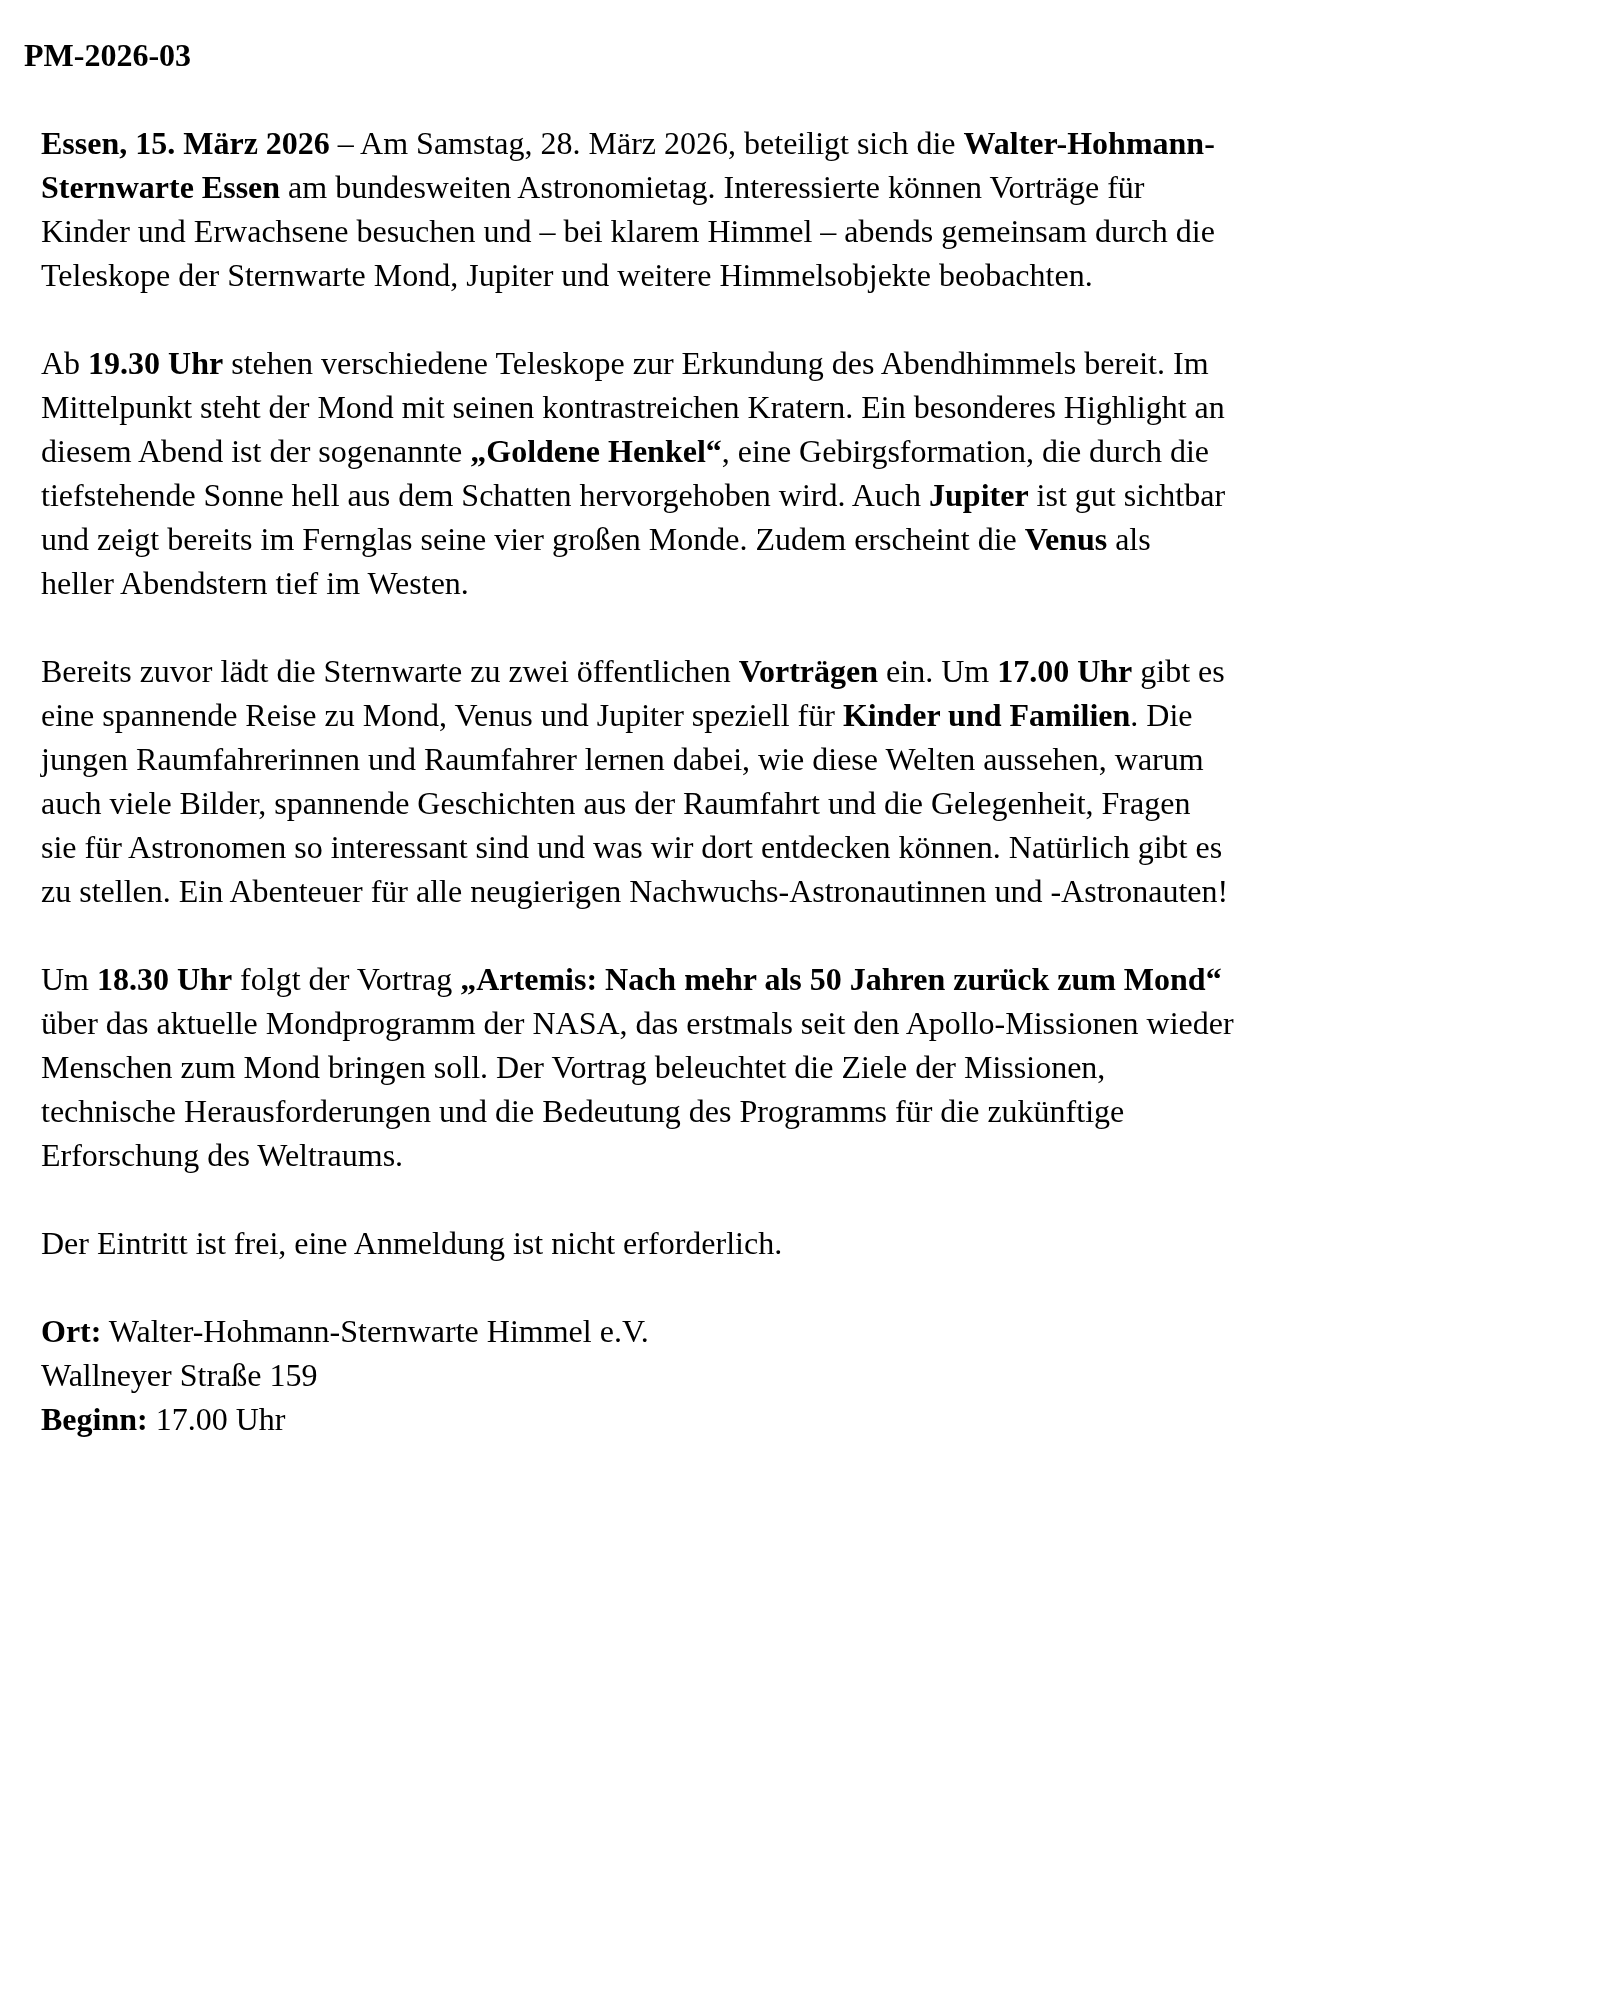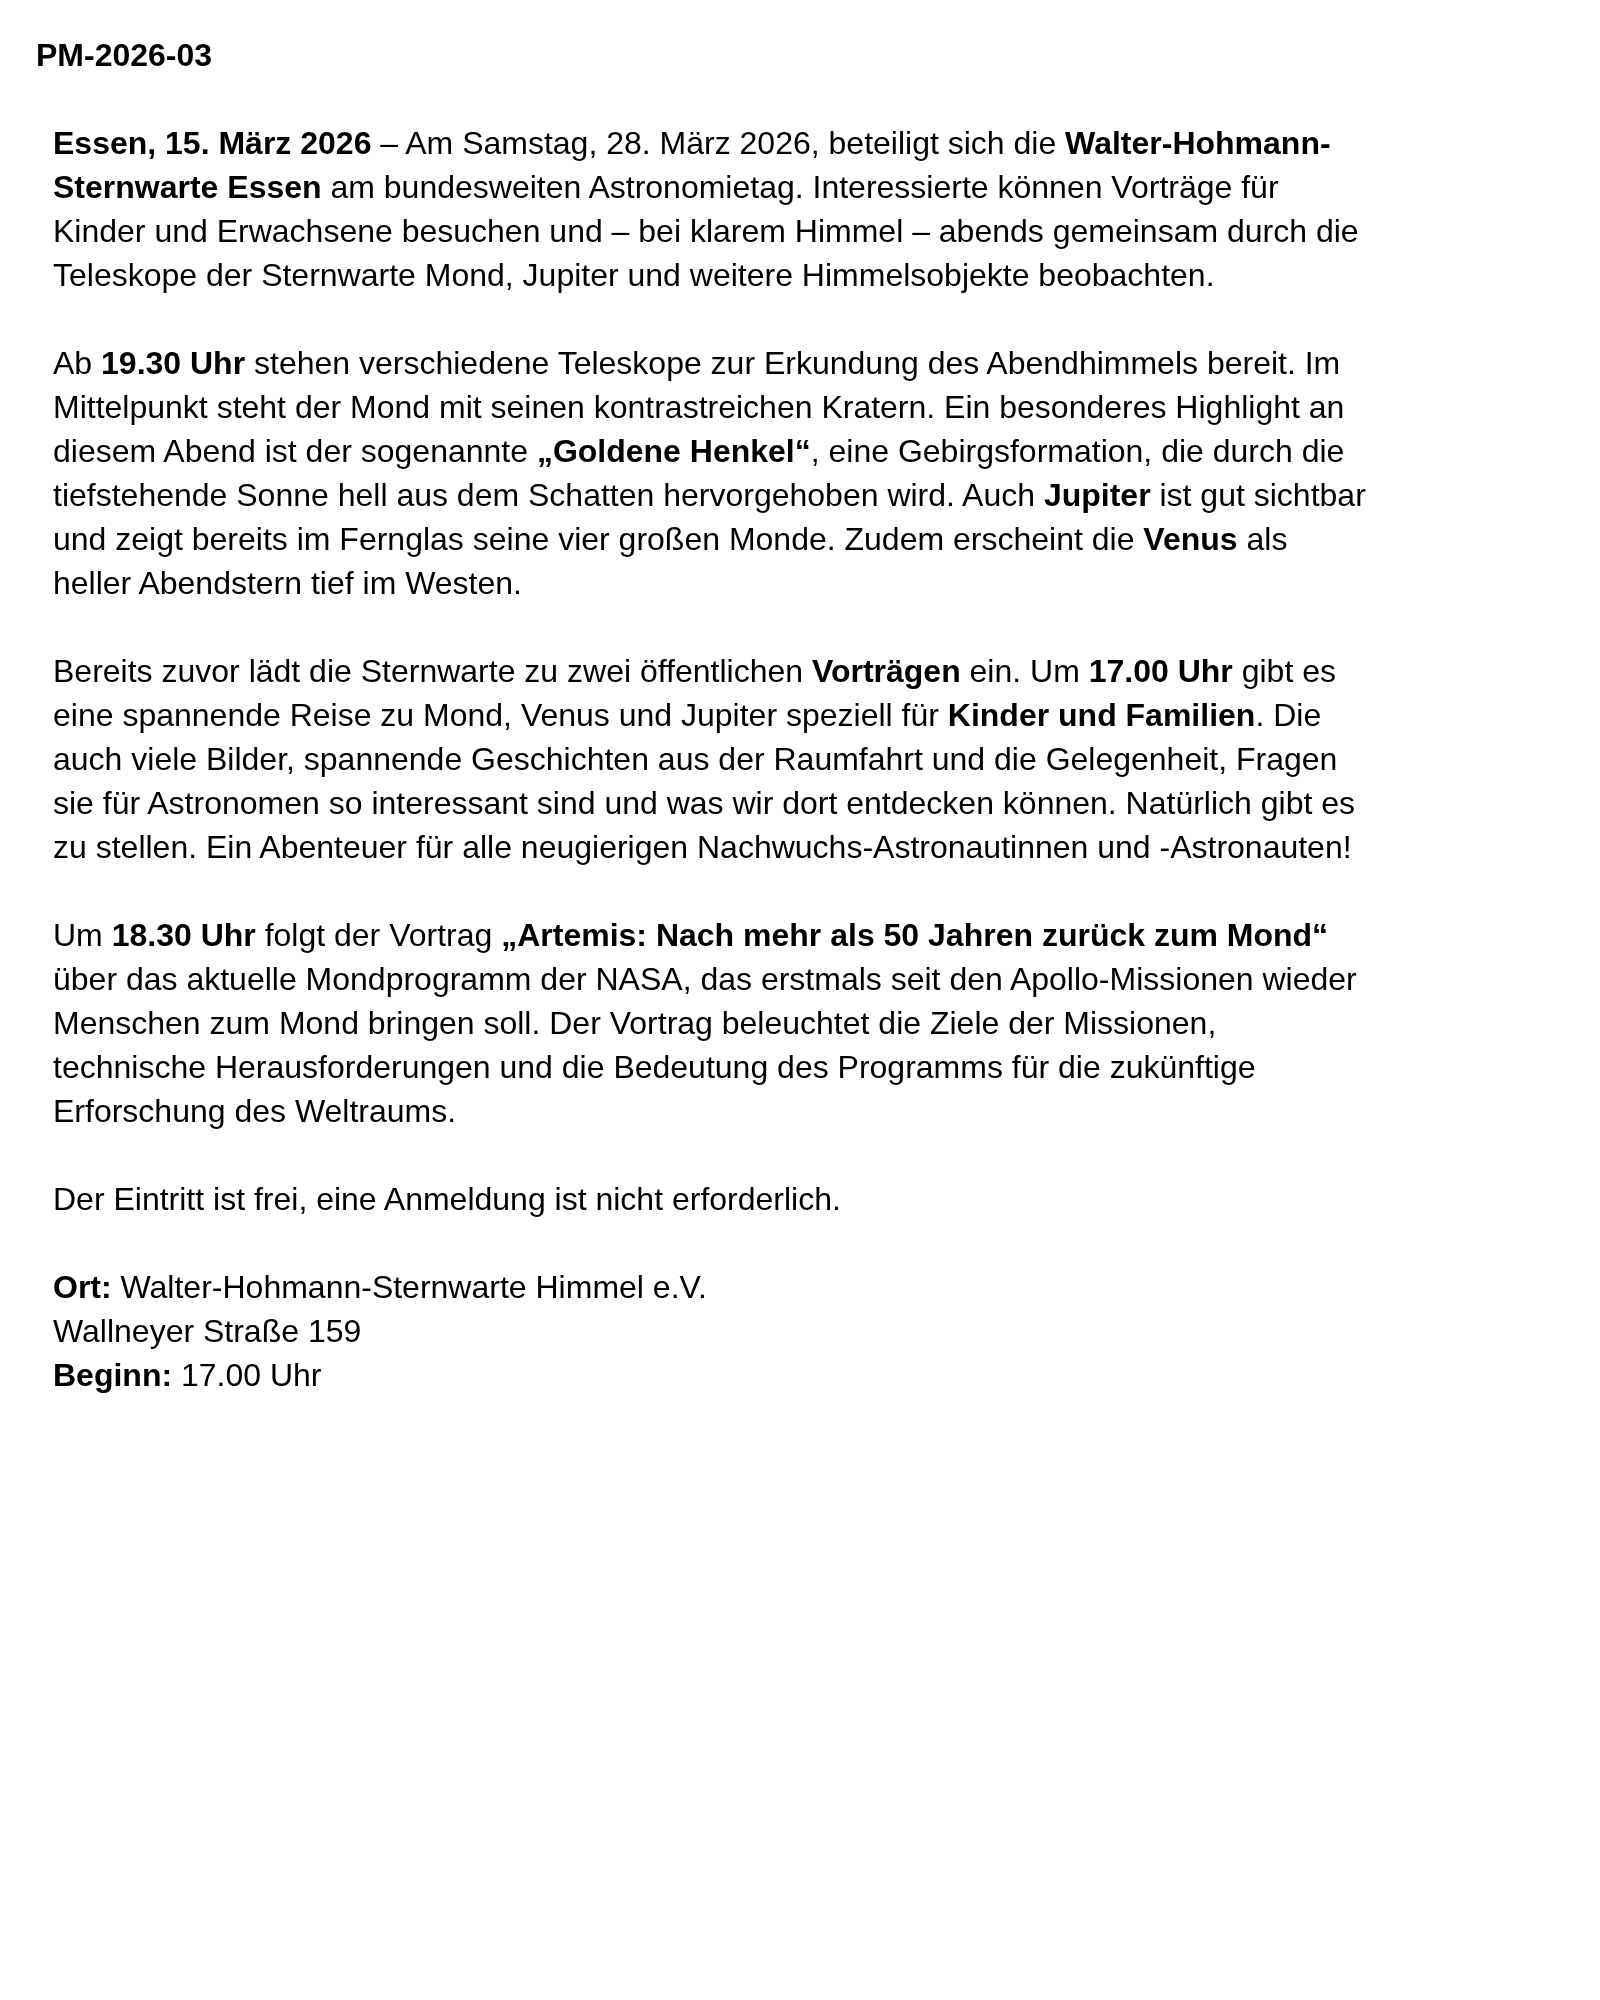--- a/index.html
+++ b/index.html
@@ -10,22 +10,22 @@
   }
   body {
     width: 1600px;
     height: 2000px;
     overflow: hidden;
   }
   .page {
     box-sizing: border-box;
     width: 1600px;
     height: 2000px;
-    padding: 33px 40px 0 36px;
-    font-family: Liberation Sans, sans-serif;
+    padding: 33px 40px 0 24px;
+    font-family: Liberation Serif, serif;
     font-size: 32px;
     line-height: 44px;
     color: #000000;
   }
   .block {
     margin: 0 0 44px 0;
   }
   .line {
     white-space: nowrap;
     margin-left: 17px;
@@ -55,20 +55,21 @@
         <div class="line"><span>Ab </span><span class="bold">19.30 Uhr</span><span> stehen verschiedene Teleskope zur Erkundung des Abendhimmels bereit. Im</span></div>
         <div class="line"><span>Mittelpunkt steht der Mond mit seinen kontrastreichen Kratern. Ein besonderes Highlight an</span></div>
         <div class="line"><span>diesem Abend ist der sogenannte </span><span class="bold">„Goldene Henkel“</span><span>, eine Gebirgsformation, die durch die</span></div>
         <div class="line"><span>tiefstehende Sonne hell aus dem Schatten hervorgehoben wird. Auch </span><span class="bold">Jupiter</span><span> ist gut sichtbar</span></div>
         <div class="line"><span>und zeigt bereits im Fernglas seine vier großen Monde. Zudem erscheint die </span><span class="bold">Venus</span><span> als</span></div>
         <div class="line"><span>heller Abendstern tief im Westen.</span></div>
       </div>
       <div class="block paragraph">
         <div class="line"><span>Bereits zuvor lädt die Sternwarte zu zwei öffentlichen </span><span class="bold">Vorträgen</span><span> ein. Um </span><span class="bold">17.00 Uhr</span><span> gibt es</span></div>
         <div class="line"><span>eine spannende Reise zu Mond, Venus und Jupiter speziell für </span><span class="bold">Kinder und Familien</span><span>. Die</span></div>
+        <div class="line"><span>jungen Raumfahrerinnen und Raumfahrer lernen dabei, wie diese Welten aussehen, warum</span></div>
         <div class="line"><span>auch viele Bilder, spannende Geschichten aus der Raumfahrt und die Gelegenheit, Fragen</span></div>
         <div class="line"><span>sie für Astronomen so interessant sind und was wir dort entdecken können. Natürlich gibt es</span></div>
         <div class="line"><span>zu stellen. Ein Abenteuer für alle neugierigen Nachwuchs-Astronautinnen und -Astronauten!</span></div>
       </div>
       <div class="block paragraph">
         <div class="line"><span>Um </span><span class="bold">18.30 Uhr</span><span> folgt der Vortrag </span><span class="bold">„Artemis: Nach mehr als 50 Jahren zurück zum Mond“</span></div>
         <div class="line"><span>über das aktuelle Mondprogramm der NASA, das erstmals seit den Apollo-Missionen wieder</span></div>
         <div class="line"><span>Menschen zum Mond bringen soll. Der Vortrag beleuchtet die Ziele der Missionen,</span></div>
         <div class="line"><span>technische Herausforderungen und die Bedeutung des Programms für die zukünftige</span></div>
         <div class="line"><span>Erforschung des Weltraums.</span></div>

